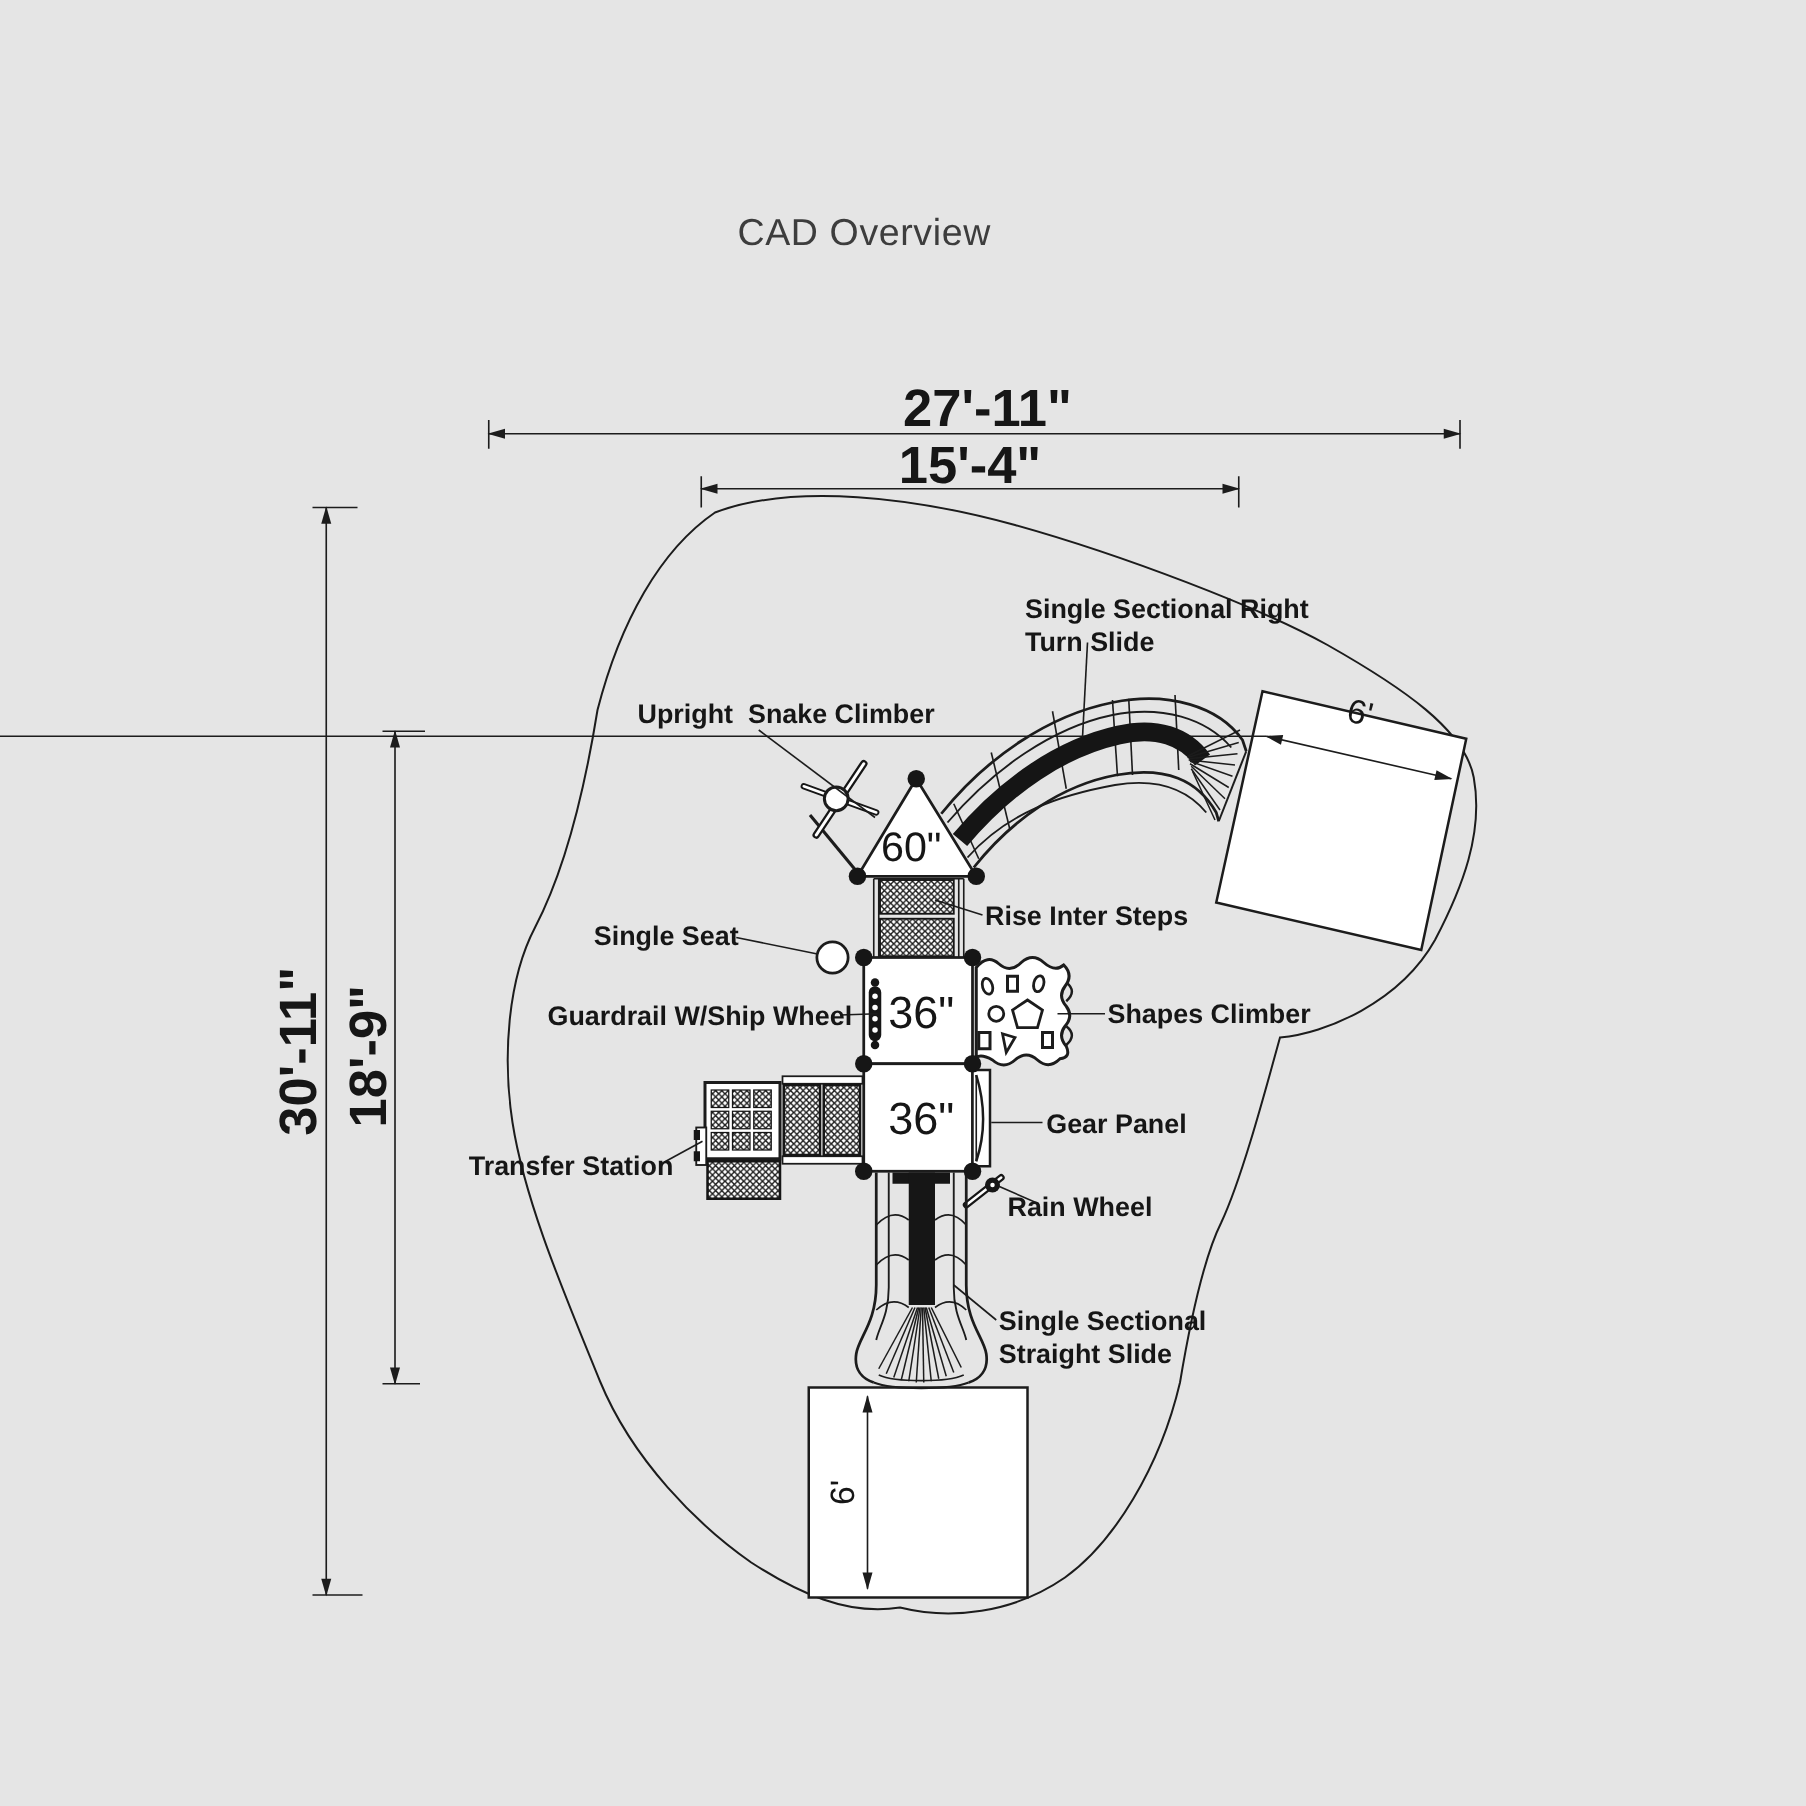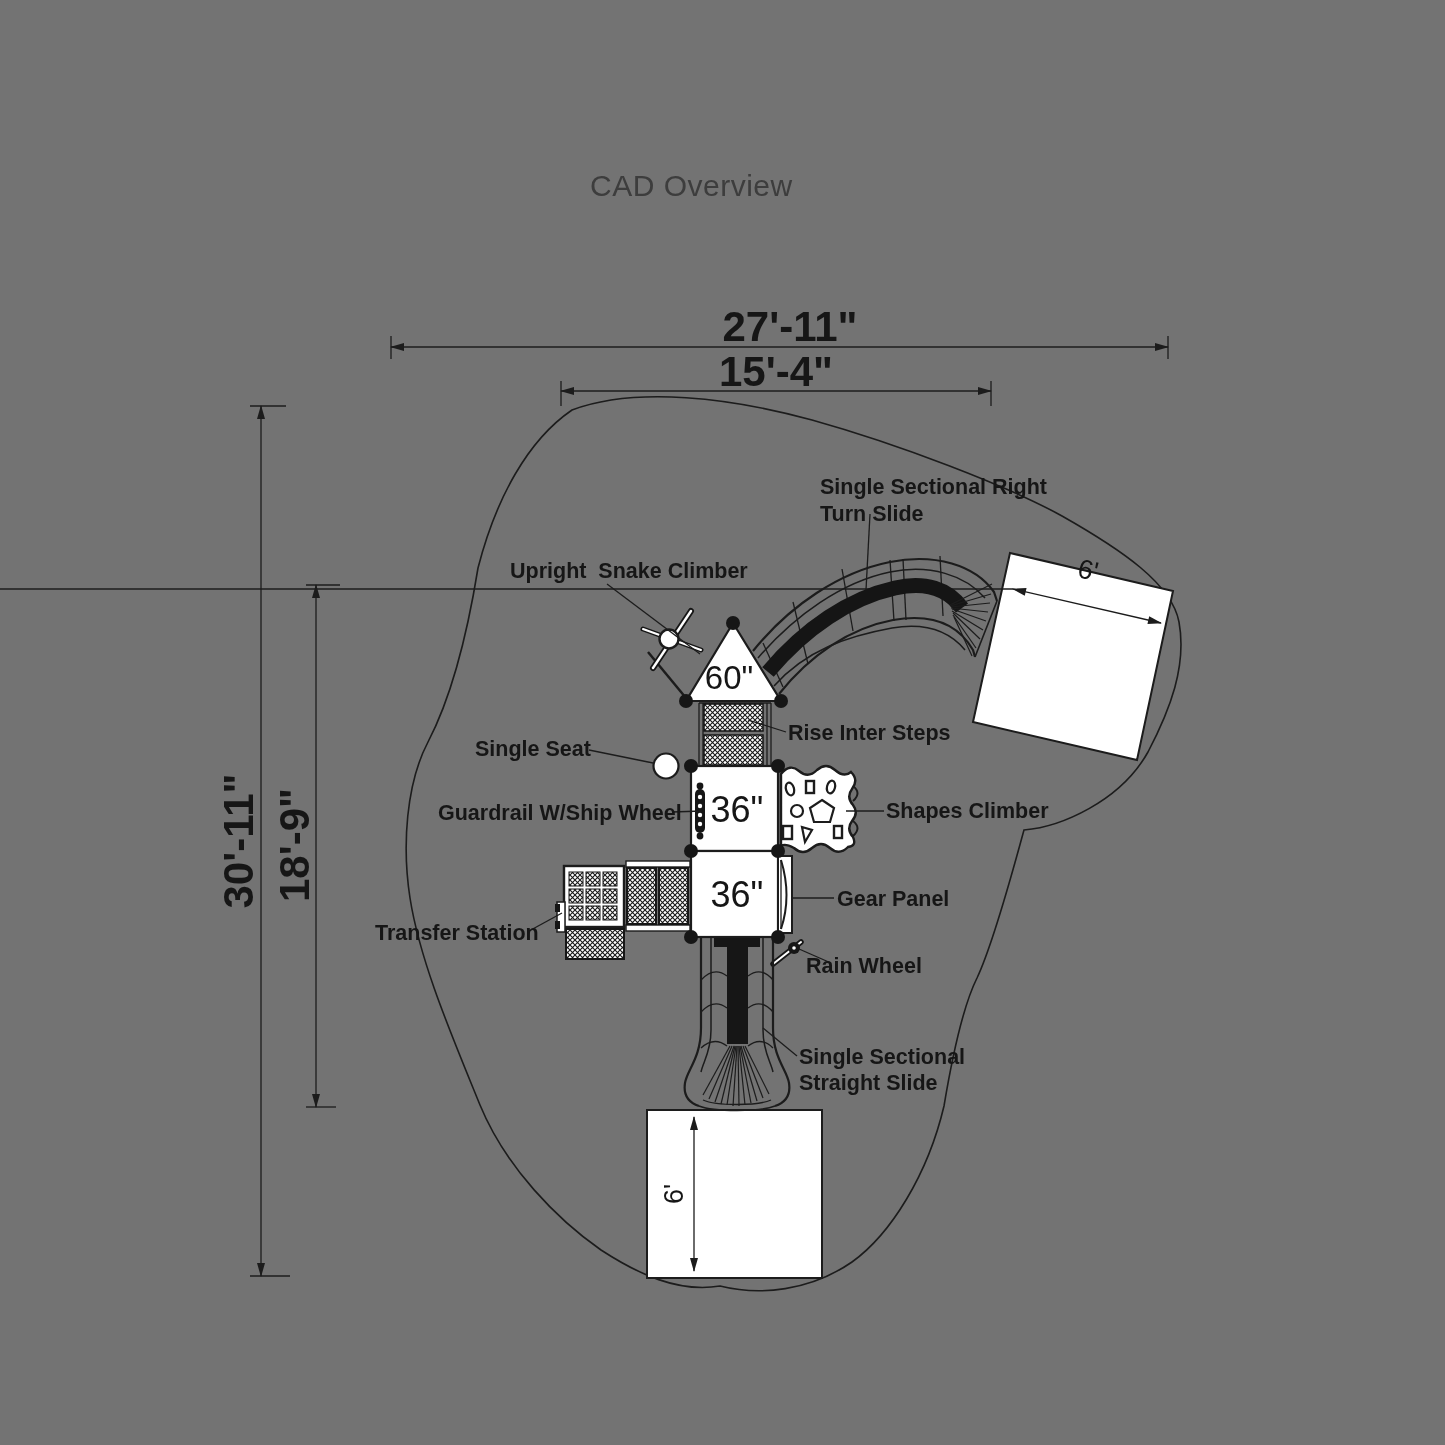--- a/index.html
+++ b/index.html
@@ -1,16 +1,16 @@
 <!DOCTYPE html>
 <html><head>
 <meta charset="utf-8">
 <style>
   html,body{margin:0;padding:0;background:#fff;}
-  #stage{position:relative;width:1445px;height:1445px;background:#737373;overflow:hidden;}
+  #stage{position:relative;width:1445px;height:1445px;background:#e5e5e5;overflow:hidden;}
   svg{position:absolute;left:0;top:0;}
   text{font-family:"Liberation Sans", sans-serif;fill:#161616;}
   .title{font-size:30px;font-weight:400;fill:#3d3d3d;letter-spacing:.5px;}
   .lbl{font-size:21.5px;font-weight:700;white-space:pre;}
   .dim{font-size:42px;font-weight:700;}
   .deck{font-size:36px;font-weight:400;}
   .tower{font-size:33px;font-weight:400;}
   .small{font-size:27px;font-weight:400;}
   .ln{stroke:#1c1c1c;fill:none;}
   .thin{stroke-width:1.3;}

